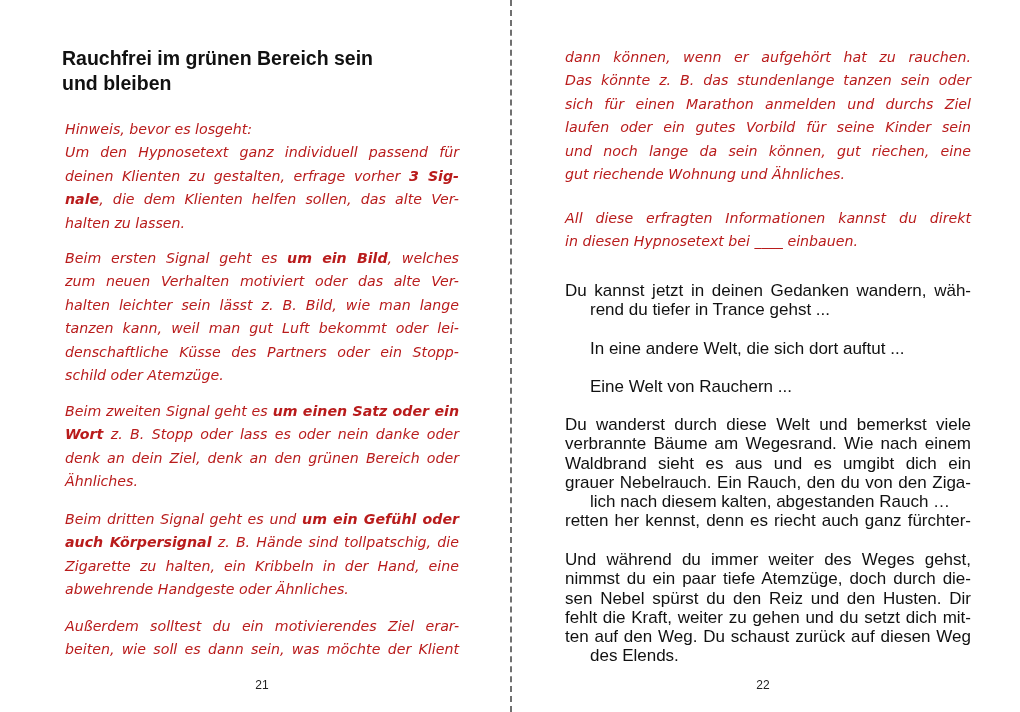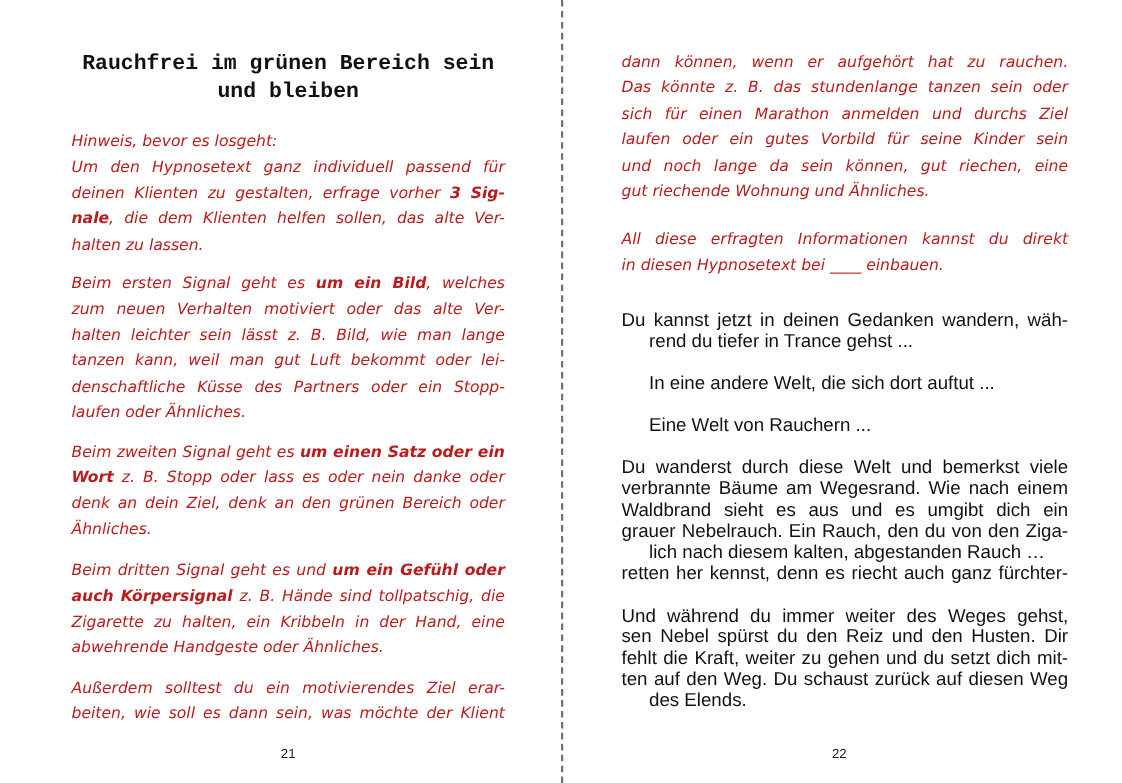--- a/index.html
+++ b/index.html
@@ -1,22 +1,22 @@
 <!DOCTYPE html>
 <html><head>
   <meta charset="utf-8">
   <style>
     html, body { margin: 0; padding: 0; background: #ffffff; }
     body { width: 1020px; height: 712px; position: relative; overflow: hidden; color: #111; }
     .page { position: absolute; top: 0; height: 712px; }
     .page-left { left: 0; width: 510px; }
     .page-right { left: 512px; width: 508px; }
     .divider { position: absolute; left: 510px; top: 0; width: 0; height: 712px; border-left: 2px dashed #707070; }
-    .title { position: absolute; left: 62px; top: 46px; width: 400px; text-align: center;
-             font-family: Liberation Mono, monospace; font-weight: bold; font-size: 19.5px; line-height: 25px; color: #111; }
+    .title { position: absolute; left: 62px; top: 46px; width: 400px; text-align: left;
+             font-family: Liberation Sans, sans-serif; font-weight: bold; font-size: 19.5px; line-height: 25px; color: #111; }
     .ital { position: absolute; font-family: "DejaVu Sans", sans-serif; font-style: italic;
             font-size: 14.2px; line-height: 23.4px; color: #b91c1c; text-align: justify; }
     .ital .ln { display: block; white-space: nowrap; text-align: justify; text-align-last: justify; }
     .ital .ln.last { text-align-last: left; }
     .sans { position: absolute; font-family: "Liberation Sans", sans-serif; font-size: 17px; line-height: 19.3px; color: #111; }
     .sans .ln { display: block; white-space: nowrap; text-align: justify; text-align-last: justify; }
     .sans .ln.last { text-align-last: left; margin-left: 25px; }
     .pnum { position: absolute; font-family: Liberation Sans, sans-serif; font-size: 12px; color: #222; width: 40px; text-align: center; }
     b { font-weight: bold; }
   </style>
@@ -38,21 +38,21 @@
     <span class="ln"><b>nale</b><span>, die dem Klienten helfen sollen, das alte Ver-</span></span>
     <span class="ln last">halten zu lassen.</span>
   </div>
 
   <div class="ital" style="left:65px; top:247px; width:394px;">
     <span class="ln"><span>Beim ersten Signal geht es </span><b>um ein Bild</b><span>, welches</span></span>
     <span class="ln">zum neuen Verhalten motiviert oder das alte Ver-</span>
     <span class="ln">halten leichter sein lässt z. B. Bild, wie man lange</span>
     <span class="ln">tanzen kann, weil man gut Luft bekommt oder lei-</span>
     <span class="ln">denschaftliche Küsse des Partners oder ein Stopp-</span>
-    <span class="ln last">laufen oder Ähnliches.</span>
+    <span class="ln last">schild oder Atemzüge.</span>
   </div>
 
   <div class="ital" style="left:65px; top:400px; width:394px;">
     <span class="ln"><span>Beim zweiten Signal geht es </span><b>um einen Satz oder ein</b></span>
     <span class="ln"><b>Wort</b><span> z. B. Stopp oder lass es oder nein danke oder</span></span>
     <span class="ln">denk an dein Ziel, denk an den grünen Bereich oder</span>
     <span class="ln last">Ähnliches.</span>
   </div>
 
   <div class="ital" style="left:65px; top:508px; width:394px;">
@@ -102,20 +102,21 @@
     <span class="ln">Du wanderst durch diese Welt und bemerkst viele</span>
     <span class="ln">verbrannte Bäume am Wegesrand. Wie nach einem</span>
     <span class="ln">Waldbrand sieht es aus und es umgibt dich ein</span>
     <span class="ln">grauer Nebelrauch. Ein Rauch, den du von den Ziga-</span>
     <span class="ln last">lich nach diesem kalten, abgestanden Rauch …</span>
     <span class="ln">retten her kennst, denn es riecht auch ganz fürchter-</span>
   </div>
 
   <div class="sans" style="left:53px; top:550px; width:406px;">
     <span class="ln">Und während du immer weiter des Weges gehst,</span>
+    <span class="ln">nimmst du ein paar tiefe Atemzüge, doch durch die-</span>
     <span class="ln">sen Nebel spürst du den Reiz und den Husten. Dir</span>
     <span class="ln">fehlt die Kraft, weiter zu gehen und du setzt dich mit-</span>
     <span class="ln">ten auf den Weg. Du schaust zurück auf diesen Weg</span>
     <span class="ln last">des Elends.</span>
   </div>
 
   <div class="pnum" style="left:231px; top:678px;">22</div>
 </div>
 
 </body></html>

